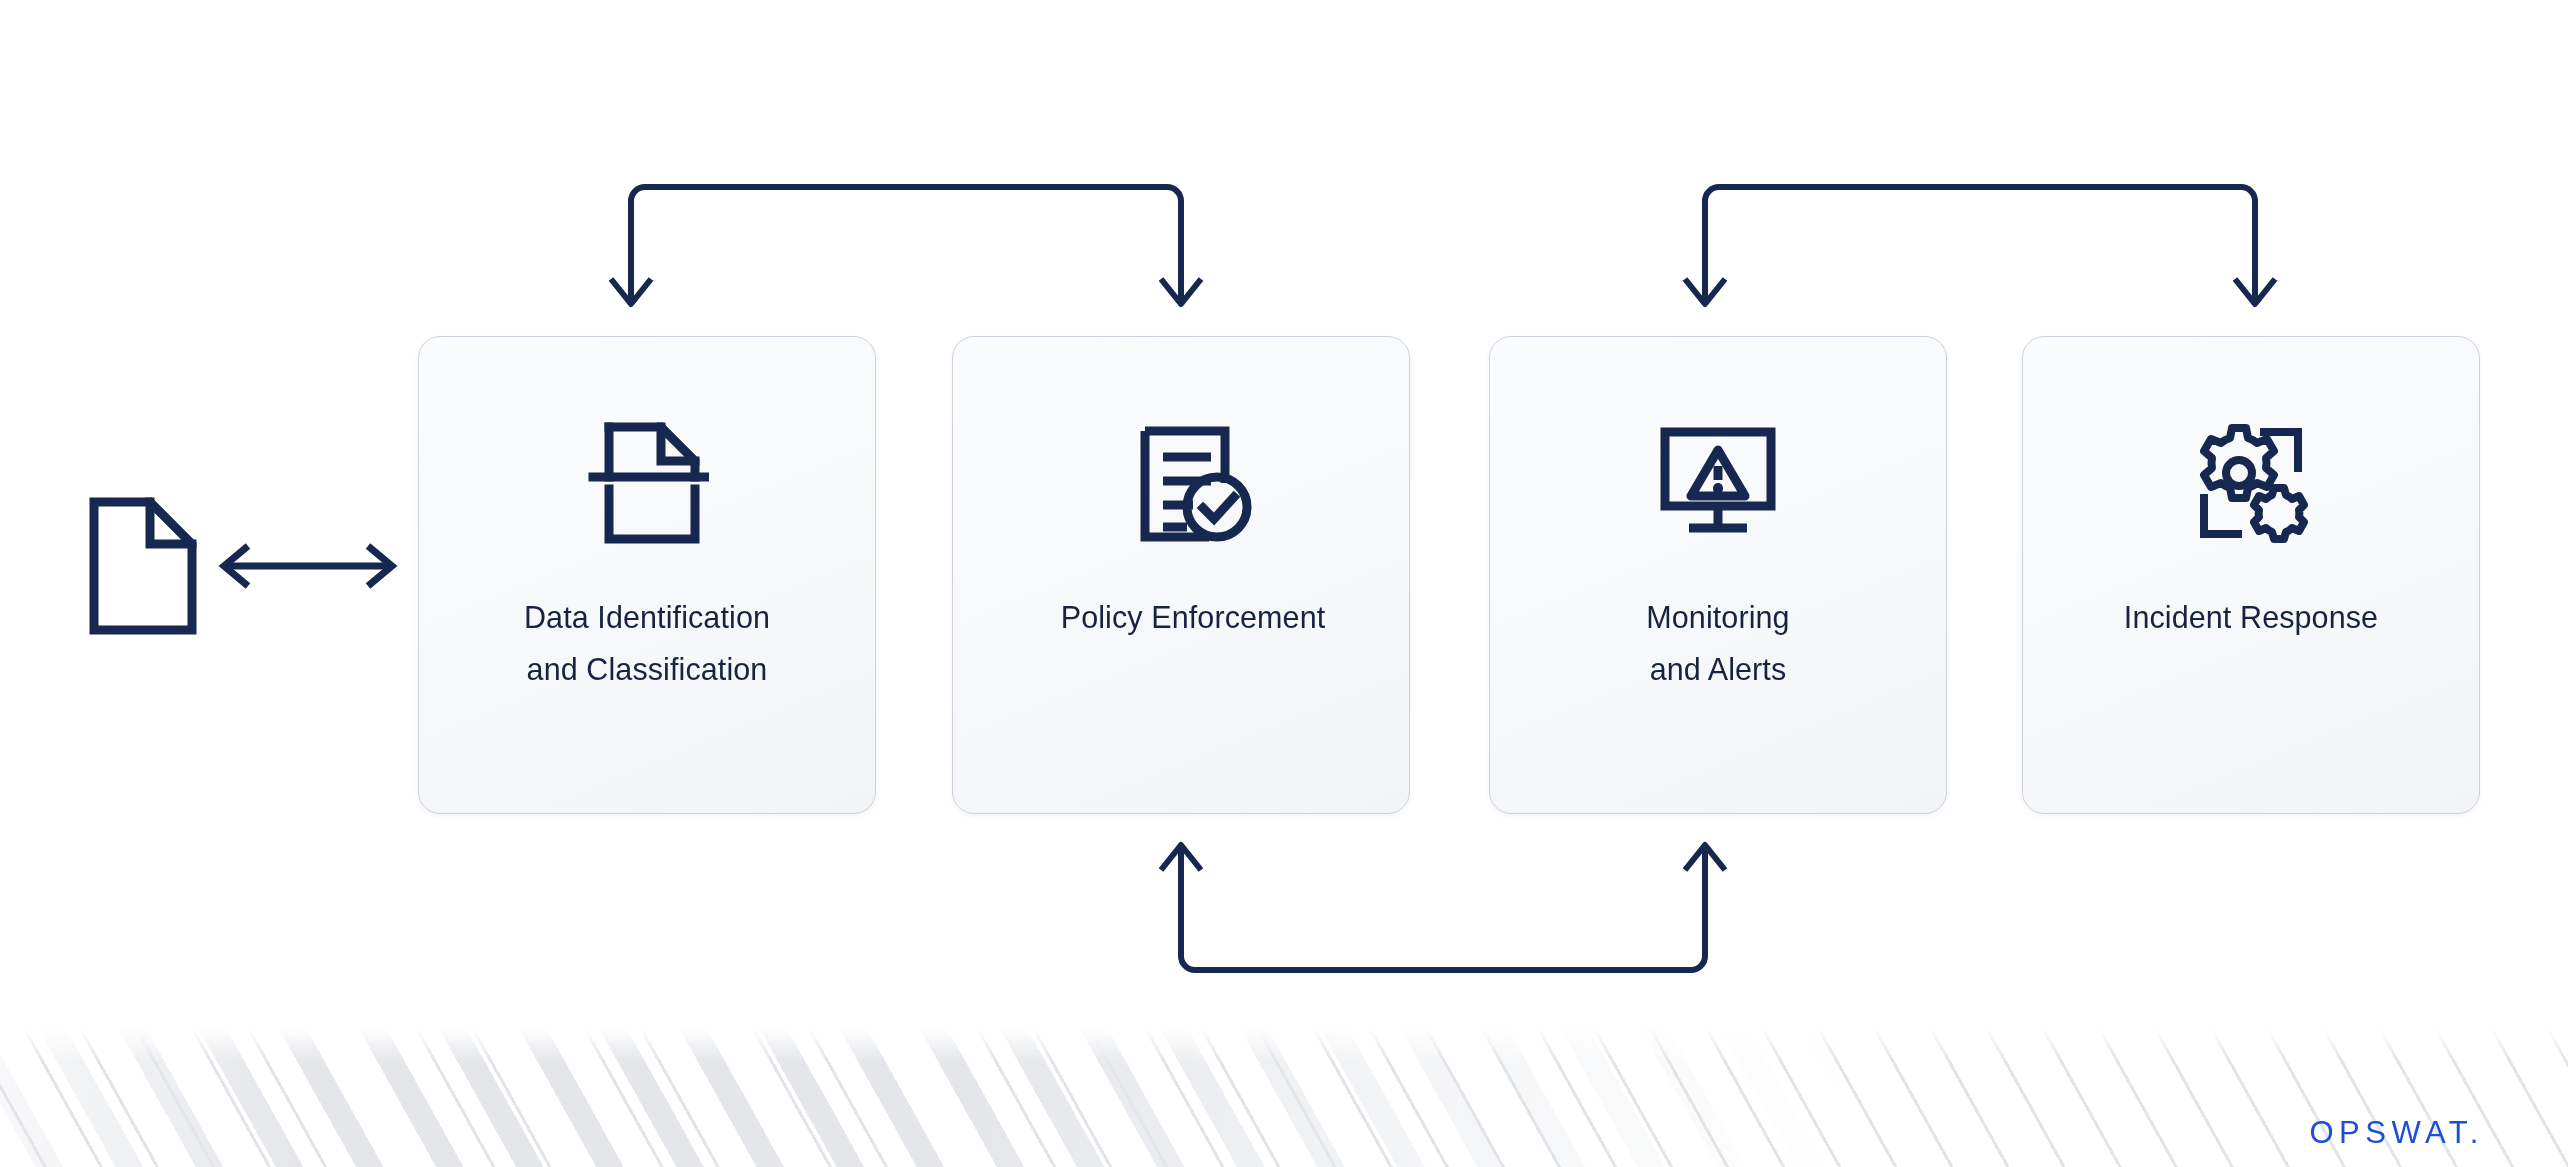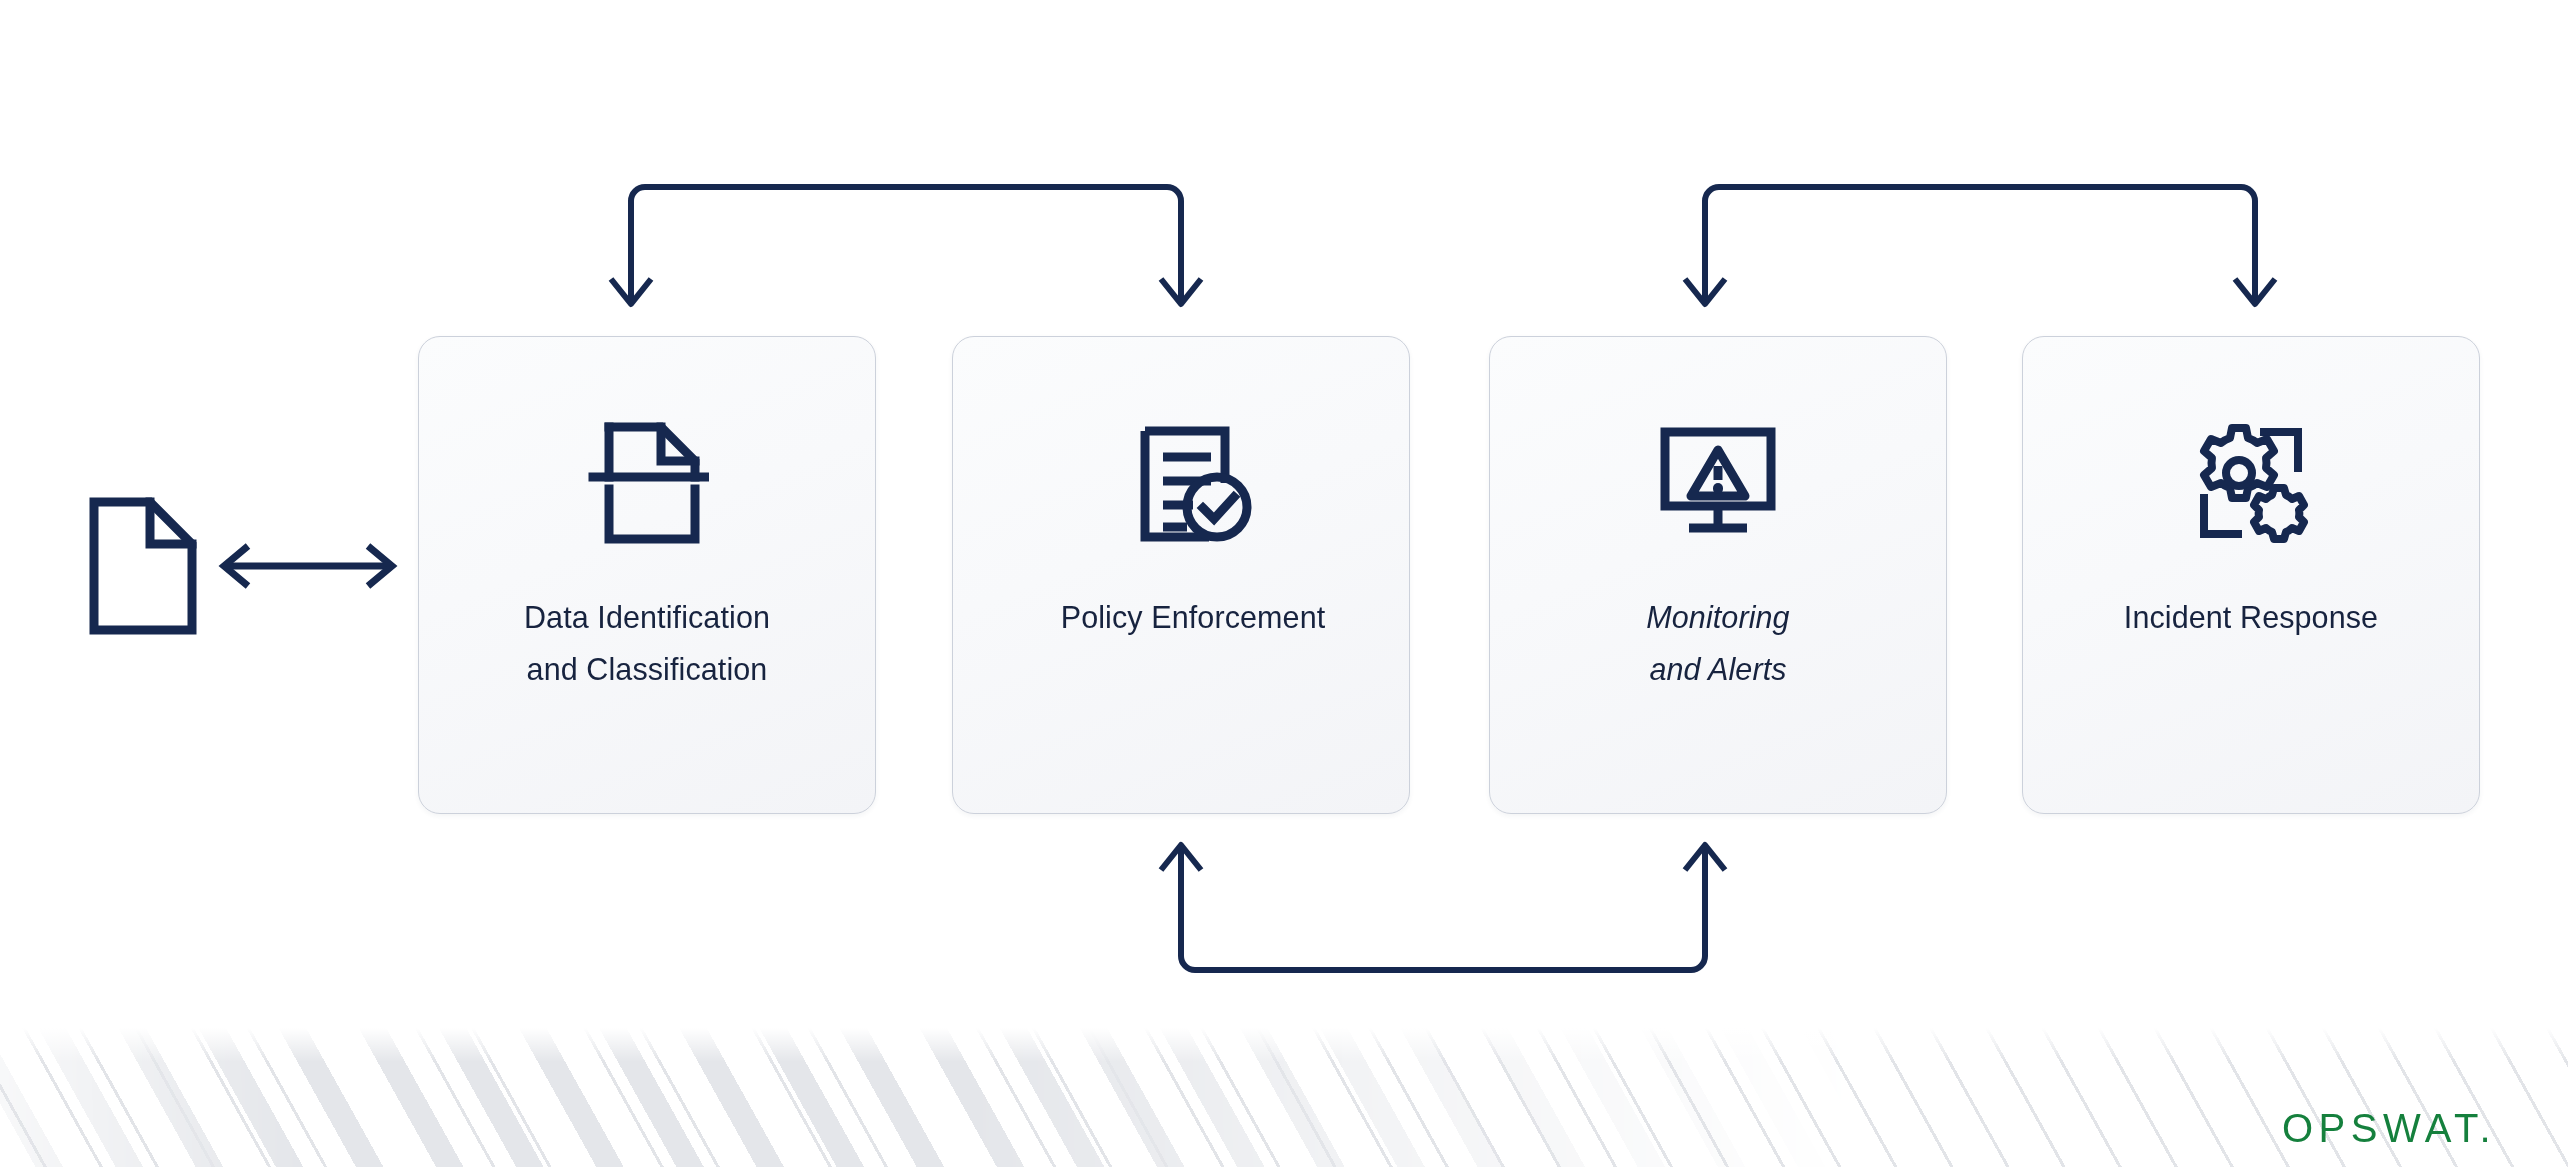--- a/index.html
+++ b/index.html
@@ -99,21 +99,21 @@
     border-radius:22px;
     border:1.5px solid #ccd1db;
     background:linear-gradient(158deg, #fbfcfd 0%, #f8f9fb 42%, #f3f4f7 100%);
     box-shadow:0 2px 5px rgba(35,48,80,.055);
     display:flex;
     flex-direction:column;
     align-items:center;
   }
   #card-0 { left:418px; }
   #card-1 { left:952px;padding-left:24px; }
-  #card-2 { left:1489px;font-style:italic; }
+  #card-2 { left:1489px; }
   #card-3 { left:2022px; }
 
   .card-icon {
     margin-top:80px;
     width:136px;
     height:132px;
     display:flex;
     align-items:center;
     justify-content:center;
   }
@@ -136,26 +136,26 @@
     position:absolute;
     left:0; top:0;
     width:2568px;
     height:1167px;
     pointer-events:none;
   }
 
   
   #brand-logo {
     position:absolute;
-    right:72px;
+    right:84px;
     bottom:52px;
-    font-size:40px;
+    font-size:31px;
     font-weight:400;
     letter-spacing:5.5px;
-    color:#15803d;
+    color:#1d4ed8;
   }
 </style>
 </head>
 <body>
 
 <div id="stage">
 
   <div id="source-doc">
     <svg viewBox="0 0 120 140" fill="none" stroke="#16284f" stroke-width="9" stroke-linecap="square" stroke-linejoin="miter">
       <path d="M6 6 V134 H104 V48 L62 6 Z"></path>

